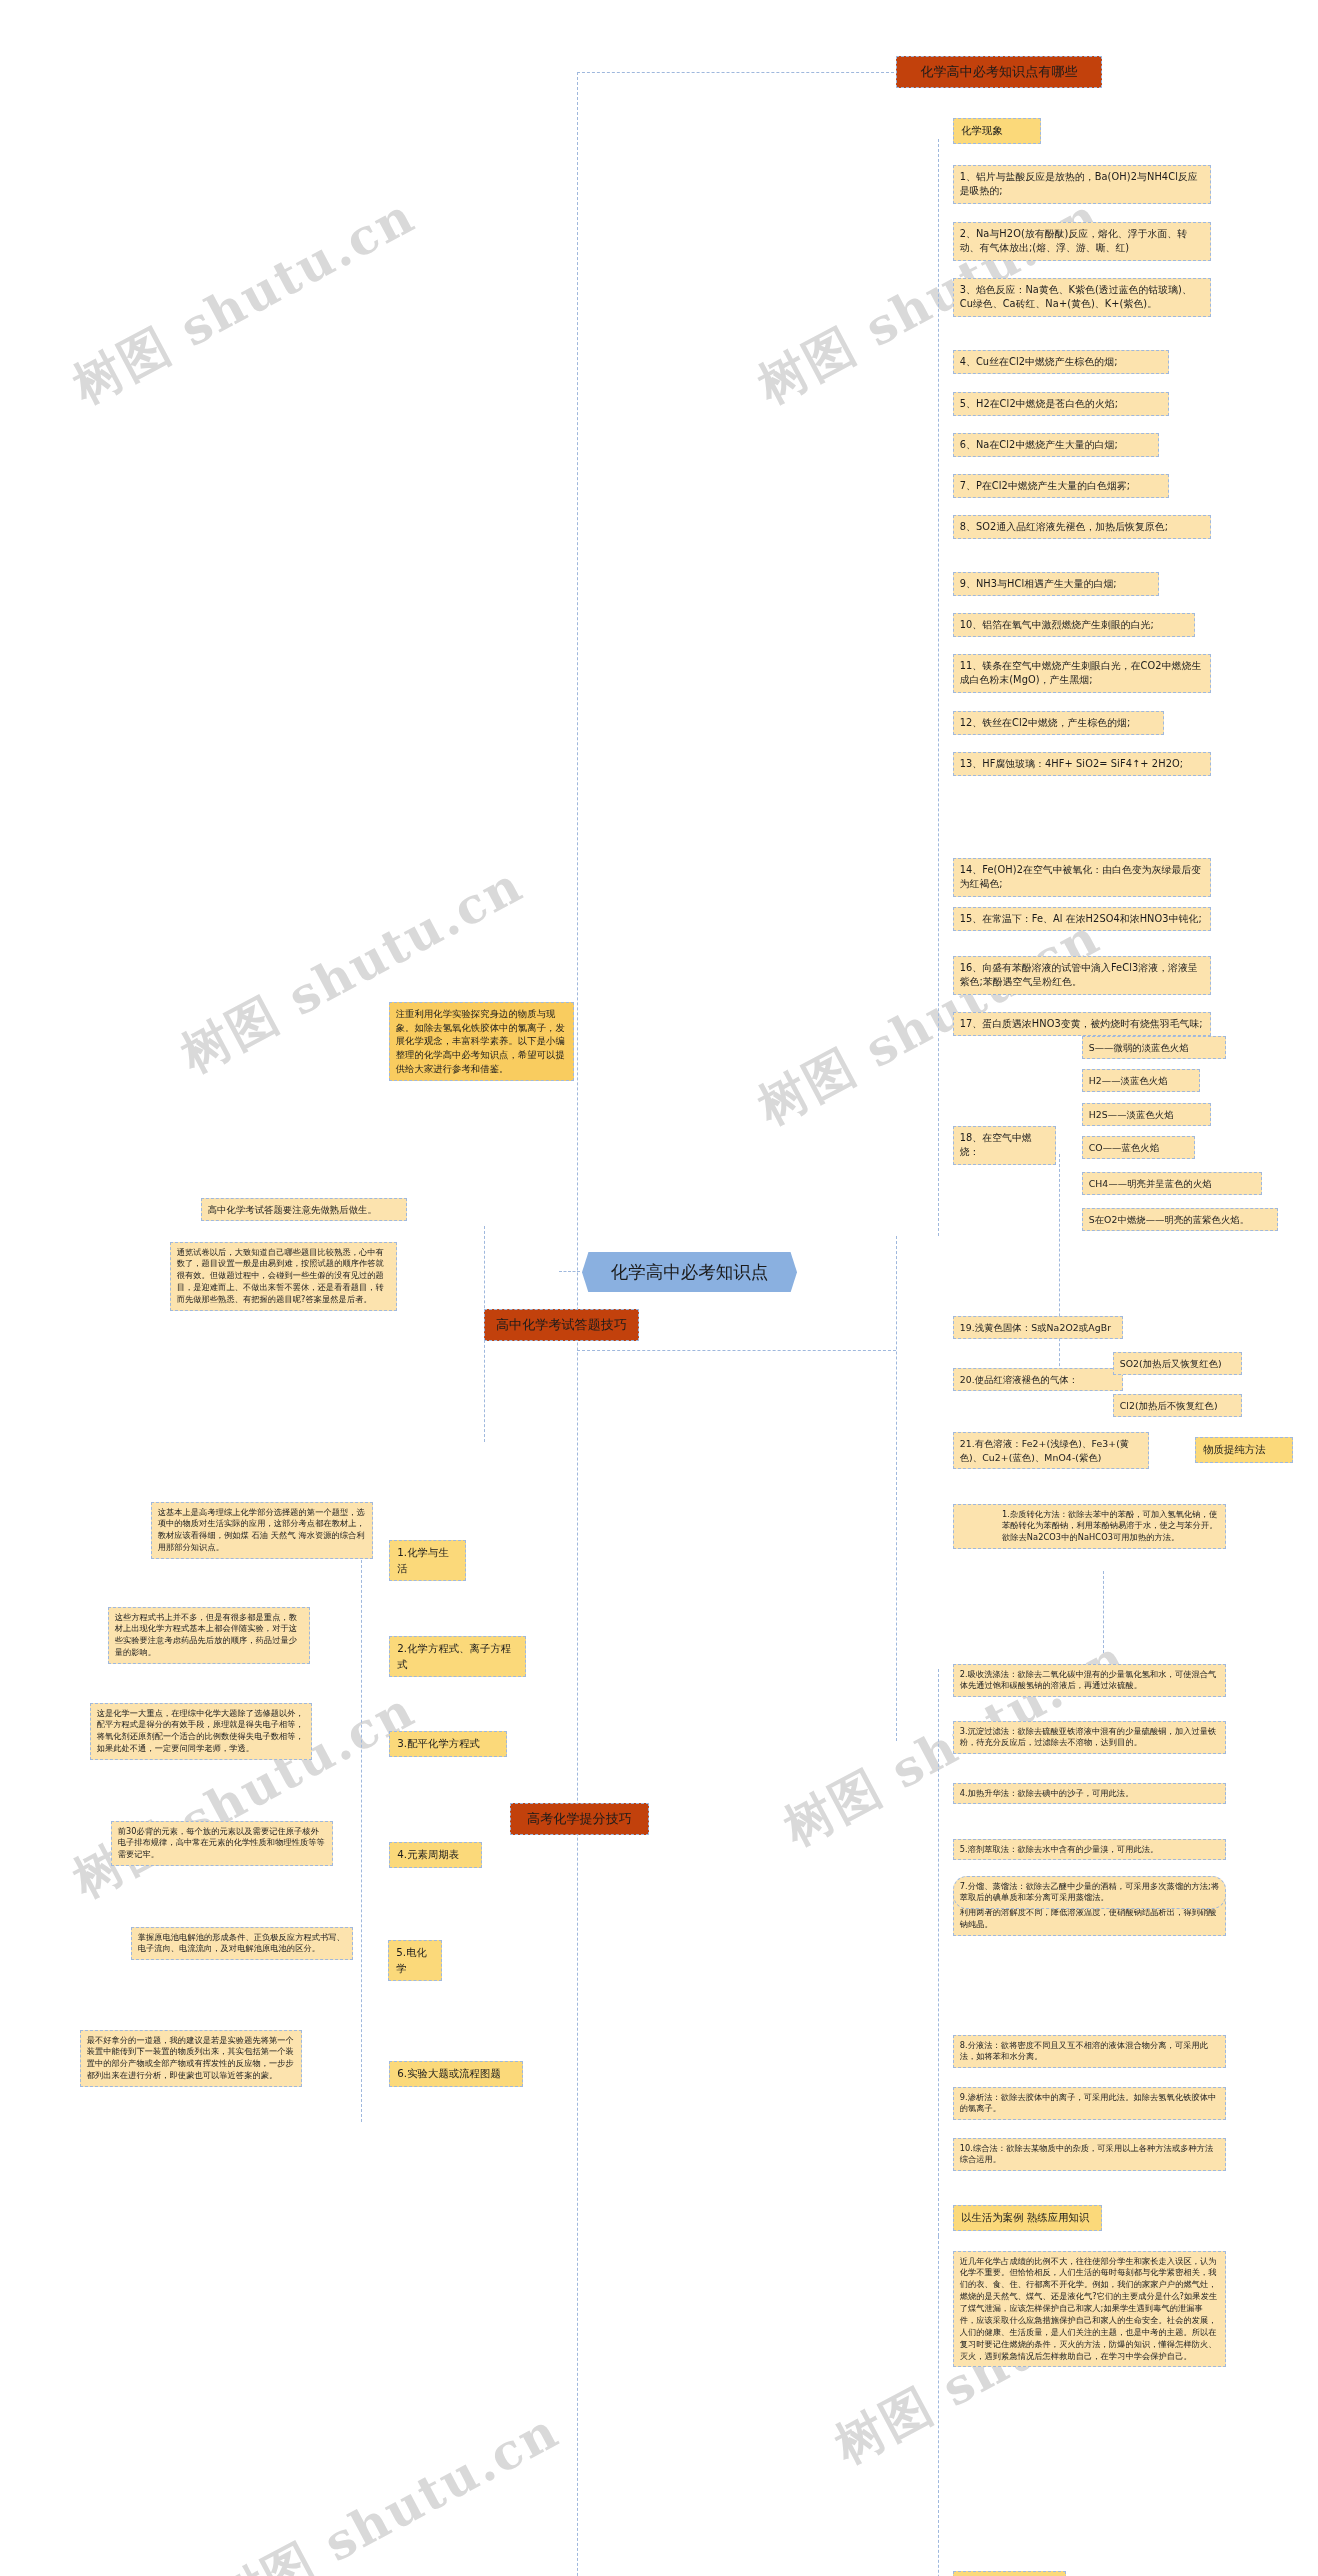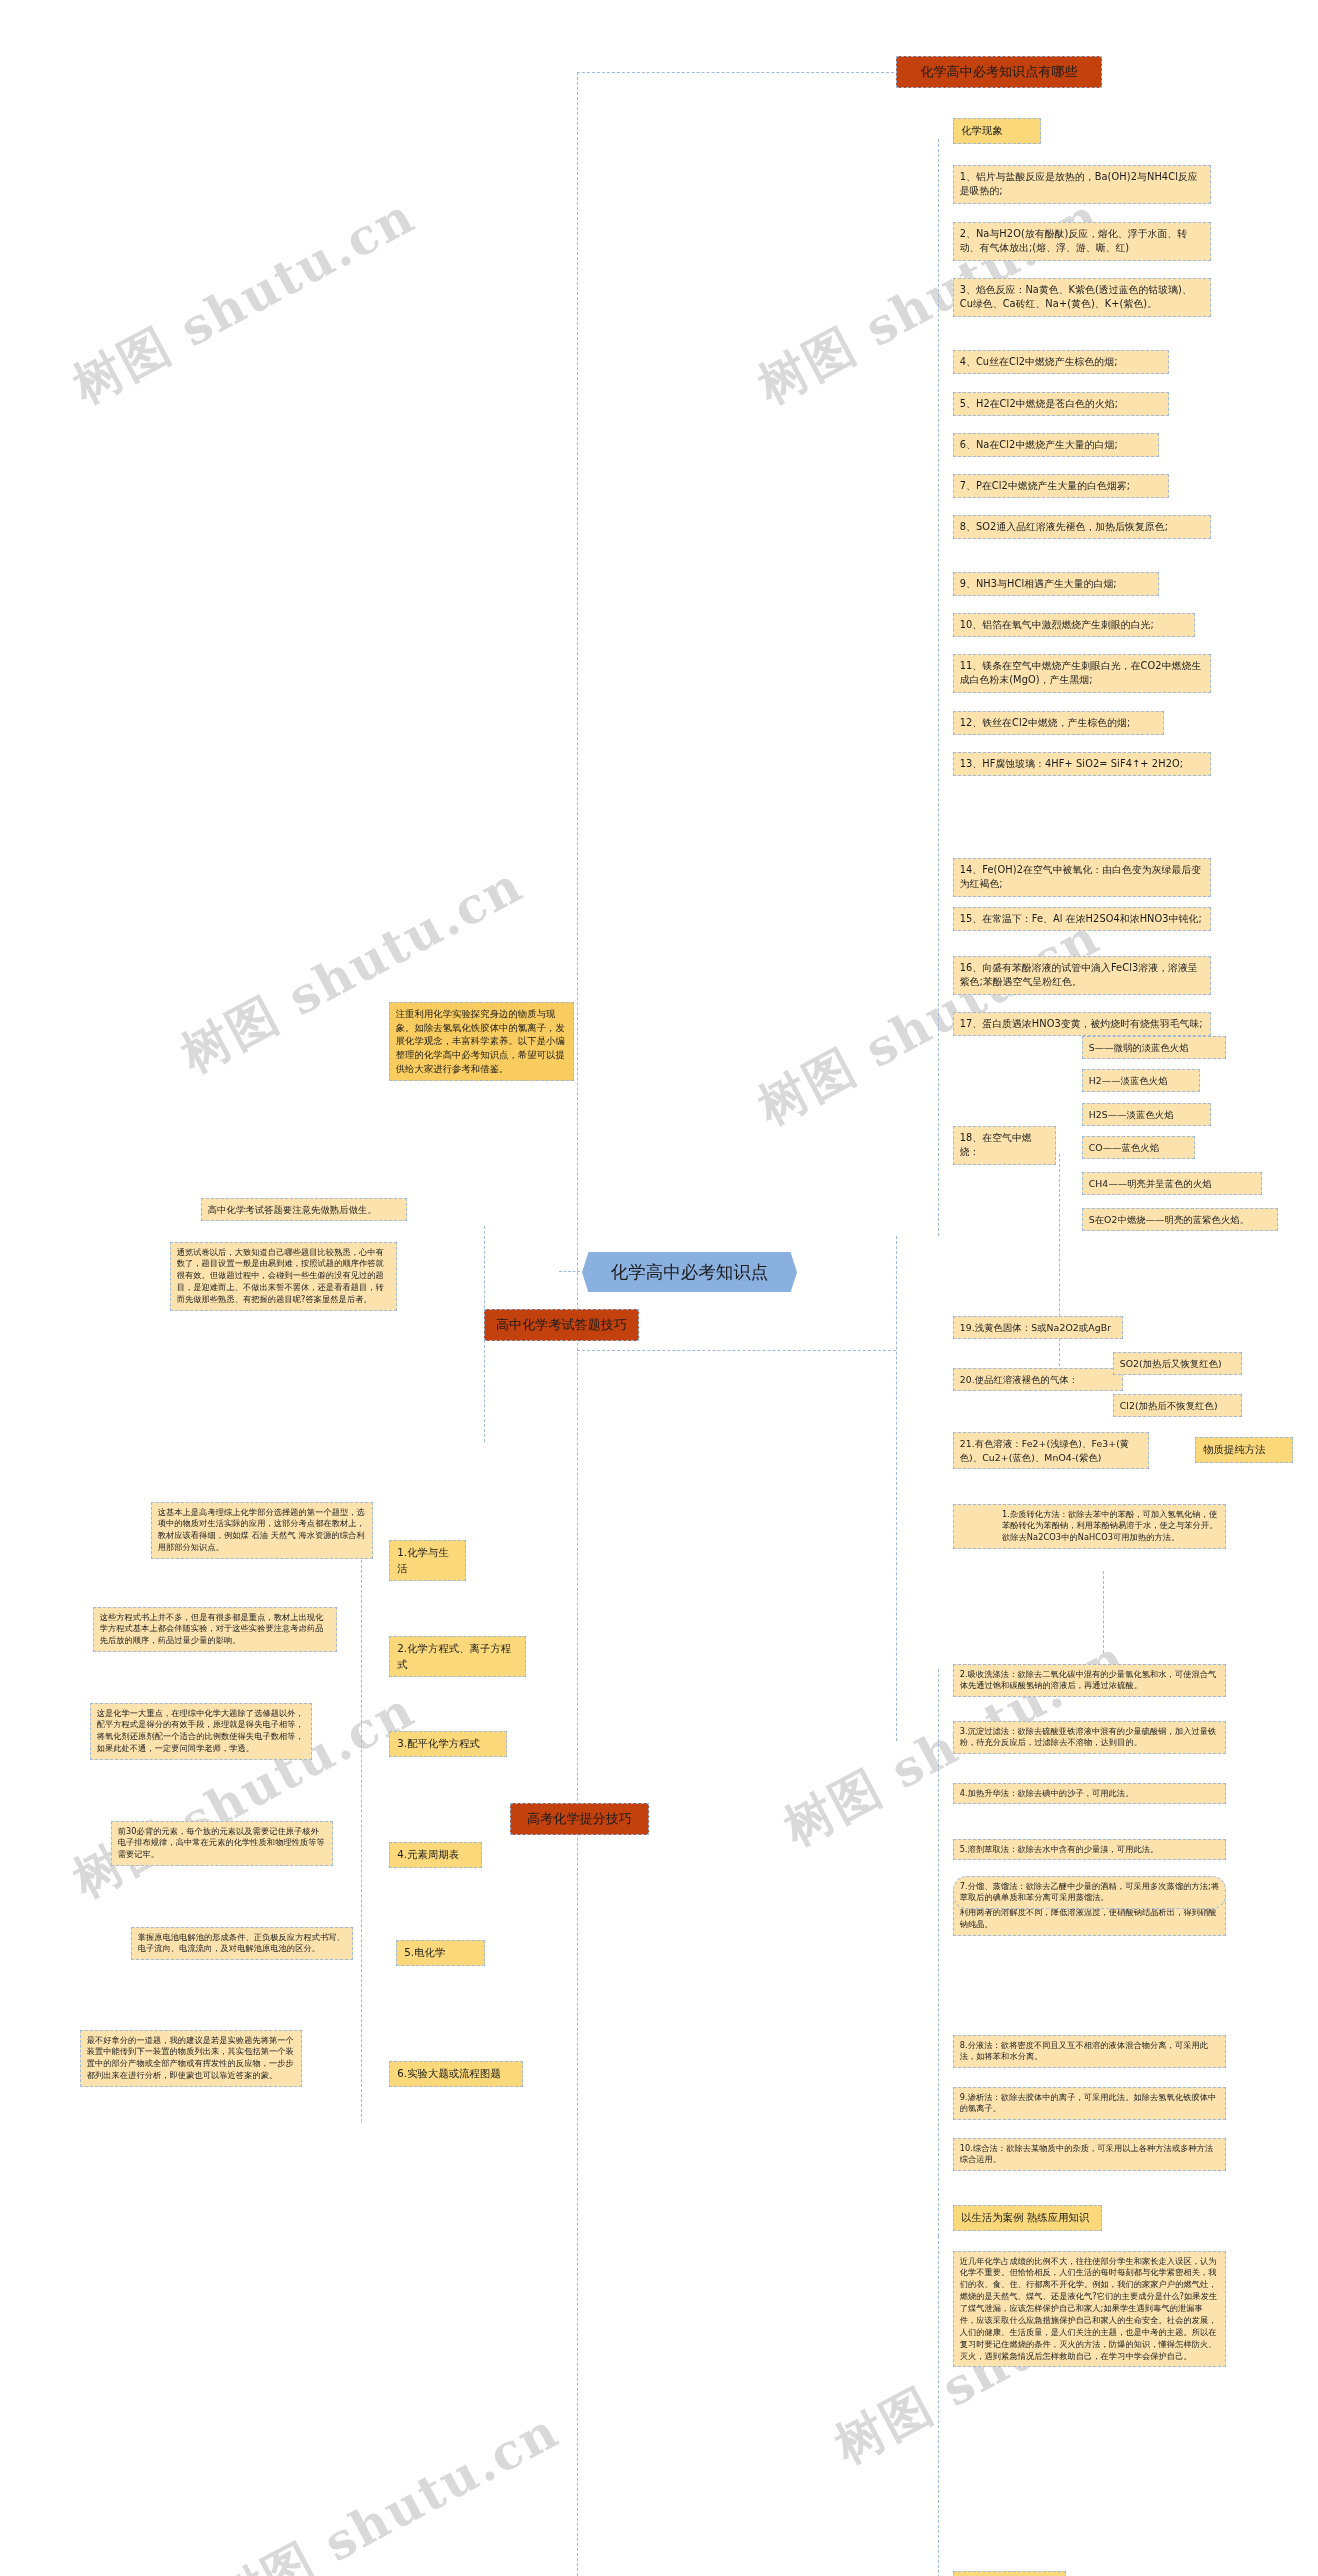--- a/index.html
+++ b/index.html
@@ -176,24 +176,24 @@
 
   <div class="node leaf small" style="left:201px; top:1198px; width:206px;">高中化学考试答题要注意先做熟后做生。</div>
   <div class="node leaf tiny" style="left:170px; top:1242px; width:227px;">通览试卷以后，大致知道自己哪些题目比较熟悉，心中有数了，题目设置一般是由易到难，按照试题的顺序作答就很有效。但做题过程中，会碰到一些生僻的没有见过的题目，是迎难而上、不做出来誓不罢休，还是看看题目，转而先做那些熟悉、有把握的题目呢?答案显然是后者。</div>
 
   <div class="node branch" style="left:510px; top:1803px; width:139px;">高考化学提分技巧</div>
 
   <div class="node sub" style="left:389px; top:1540px; width:77px;">1.化学与生活</div>
   <div class="node sub" style="left:389px; top:1636px; width:137px;">2.化学方程式、离子方程式</div>
   <div class="node sub" style="left:389px; top:1731px; width:118px;">3.配平化学方程式</div>
   <div class="node sub" style="left:389px; top:1842px; width:93px;">4.元素周期表</div>
-  <div class="node sub" style="left:396px; top:1940px; width:89px;">5.电化学</div>
+  <div class="node sub" style="left:388px; top:1940px; width:54px;">5.电化学</div>
   <div class="node sub" style="left:389px; top:2061px; width:134px;">6.实验大题或流程图题</div>
 
   <div class="node leaf tiny" style="left:111px; top:1502px; width:222px;margin-left:40px;">这基本上是高考理综上化学部分选择题的第一个题型，选项中的物质对生活实际的应用，这部分考点都在教材上，教材应该看得细，例如煤 石油 天然气 海水资源的综合利用那部分知识点。</div>
-  <div class="node leaf tiny" style="left:93px; top:1607px; width:244px;">这些方程式书上并不多，但是有很多都是重点，教材上出现化学方程式基本上都会伴随实验，对于这些实验要注意考虑药品先后放的顺序，药品过量少量的影响。</div>
+  <div class="node leaf tiny" style="left:108px; top:1607px; width:202px;">这些方程式书上并不多，但是有很多都是重点，教材上出现化学方程式基本上都会伴随实验，对于这些实验要注意考虑药品先后放的顺序，药品过量少量的影响。</div>
   <div class="node leaf tiny" style="left:90px; top:1703px; width:222px;">这是化学一大重点，在理综中化学大题除了选修题以外，配平方程式是得分的有效手段，原理就是得失电子相等，将氧化剂还原剂配一个适合的比例数使得失电子数相等，如果此处不通，一定要问同学老师，学透。</div>
   <div class="node leaf tiny" style="left:111px; top:1821px; width:222px;">前30必背的元素，每个族的元素以及需要记住原子核外电子排布规律，高中常在元素的化学性质和物理性质等等需要记牢。</div>
   <div class="node leaf tiny" style="left:131px; top:1927px; width:222px;">掌握原电池电解池的形成条件、正负极反应方程式书写、电子流向、电流流向，及对电解池原电池的区分。</div>
   <div class="node leaf tiny" style="left:80px; top:2030px; width:222px;">最不好拿分的一道题，我的建议是若是实验题先将第一个装置中能传到下一装置的物质列出来，其实包括第一个装置中的部分产物或全部产物或有挥发性的反应物，一步步都列出来在进行分析，即使蒙也可以靠近答案的蒙。</div>
 
 </div>
 
 
 </body></html>

